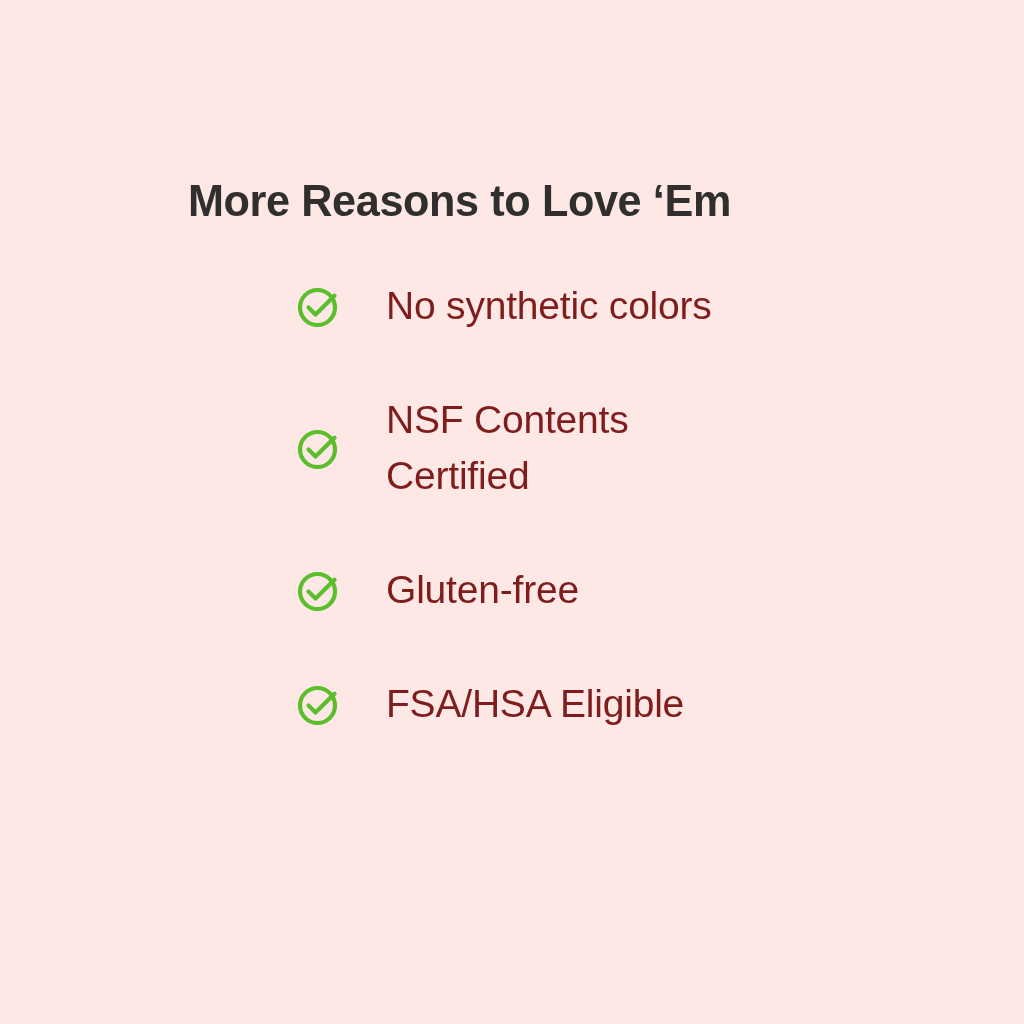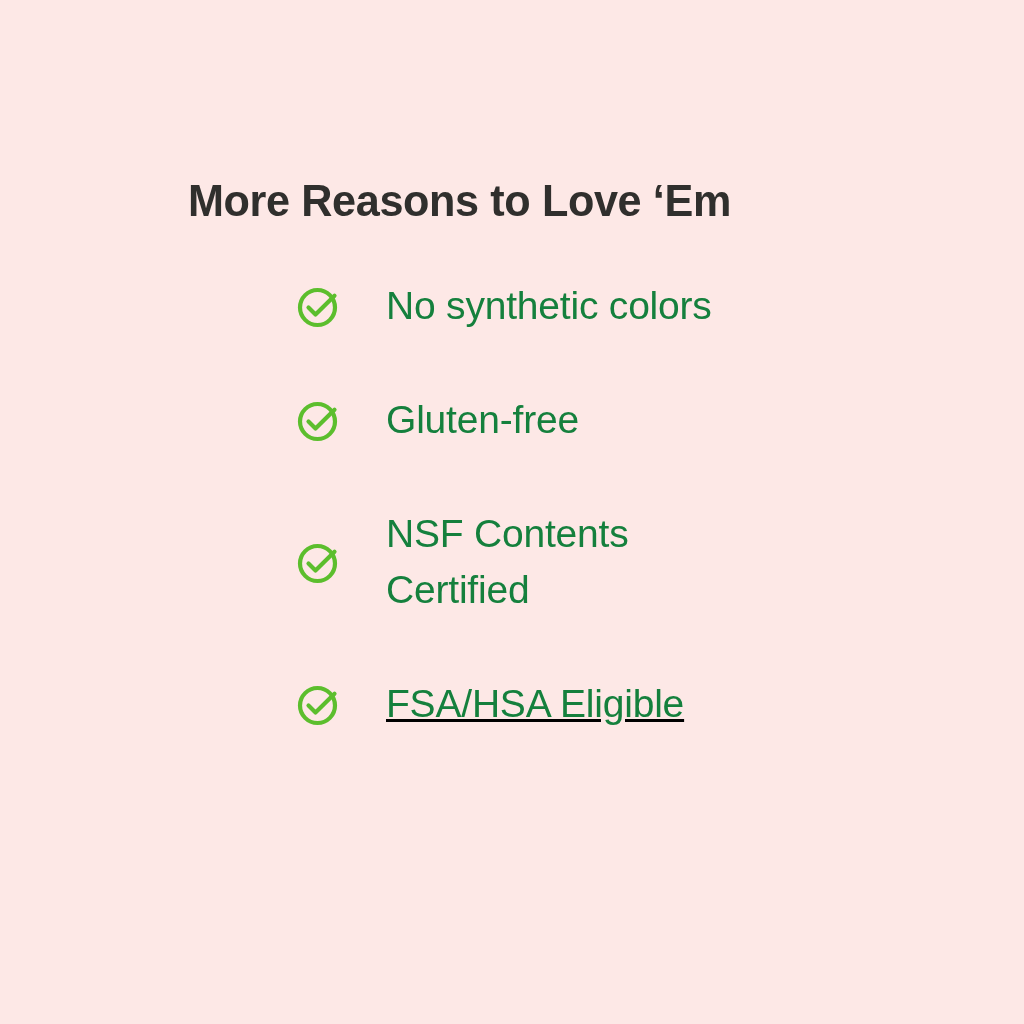--- a/index.html
+++ b/index.html
@@ -43,35 +43,34 @@
     padding: 0;
     list-style: none;
   }
   .benefit-row {
     display: flex;
     align-items: center;
     margin-bottom: 58px;
   }
   .benefit-row:last-child {
     margin-bottom: 13px;
-    text-decoration: underline;
   }
   .check-icon {
     flex: 0 0 auto;
     width: 46px;
     height: 46px;
     margin-right: 44px;
     display: block;
   }
   .benefit-text {
     font-family: "Liberation Sans", sans-serif;
     font-weight: normal;
     font-size: 39px;
     line-height: 56px;
-    color: #15803d;
+    color: #7f1d1d;
     letter-spacing: -0.2px;
     max-width: 350px;
   }
   .benefit-text.single {
     max-width: none;
     white-space: nowrap;
   }
 </style>
 </head>
 <body>
@@ -88,29 +87,29 @@
         <path d="M12.5 24.5 L19.5 31.5 L38.5 12.8" fill="none" stroke="#5CBE2D" stroke-width="4.2" stroke-linecap="round" stroke-linejoin="round"></path>
       </svg>
       <span class="benefit-text">No synthetic colors</span>
     </li>
 
     <li class="benefit-row">
       <svg class="check-icon" viewBox="0 0 46 46">
         <circle cx="21.5" cy="24.5" r="17.5" fill="none" stroke="#5CBE2D" stroke-width="4.2"></circle>
         <path d="M12.5 24.5 L19.5 31.5 L38.5 12.8" fill="none" stroke="#5CBE2D" stroke-width="4.2" stroke-linecap="round" stroke-linejoin="round"></path>
       </svg>
-      <span class="benefit-text single">Gluten-free</span>
+      <span class="benefit-text">NSF Contents Certified</span>
     </li>
 
     <li class="benefit-row">
       <svg class="check-icon" viewBox="0 0 46 46">
         <circle cx="21.5" cy="24.5" r="17.5" fill="none" stroke="#5CBE2D" stroke-width="4.2"></circle>
         <path d="M12.5 24.5 L19.5 31.5 L38.5 12.8" fill="none" stroke="#5CBE2D" stroke-width="4.2" stroke-linecap="round" stroke-linejoin="round"></path>
       </svg>
-      <span class="benefit-text">NSF Contents Certified</span>
+      <span class="benefit-text single">Gluten-free</span>
     </li>
 
     <li class="benefit-row">
       <svg class="check-icon" viewBox="0 0 46 46">
         <circle cx="21.5" cy="24.5" r="17.5" fill="none" stroke="#5CBE2D" stroke-width="4.2"></circle>
         <path d="M12.5 24.5 L19.5 31.5 L38.5 12.8" fill="none" stroke="#5CBE2D" stroke-width="4.2" stroke-linecap="round" stroke-linejoin="round"></path>
       </svg>
       <span class="benefit-text">FSA/HSA Eligible</span>
     </li>
 

